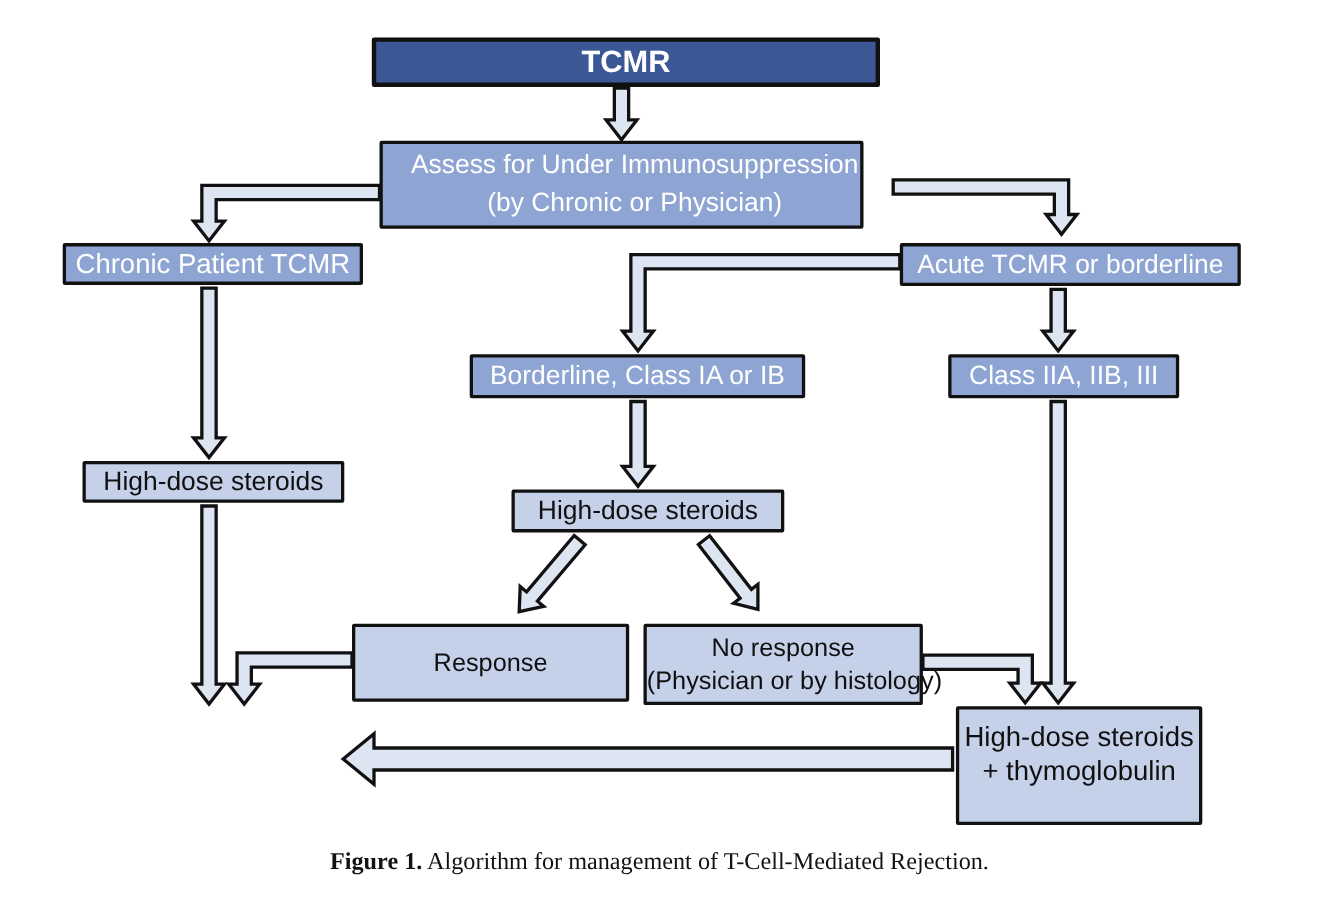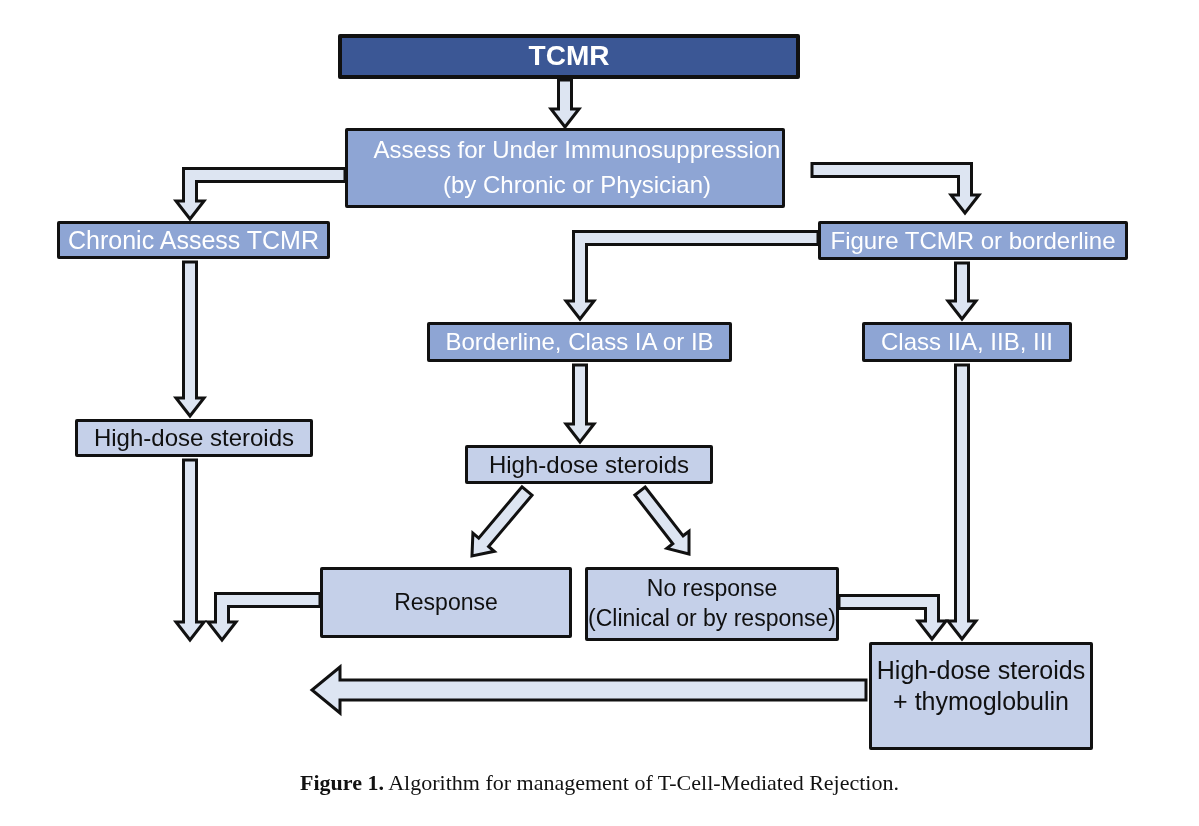--- a/index.html
+++ b/index.html
@@ -87,25 +87,25 @@
   <div class="node dark" style="left:338px;top:34px;width:462px;height:45px;">
     <span>TCMR</span>
   </div>
 
   <div class="node mid" style="left:345px;top:128px;width:440px;height:80px;line-height:1.45;padding-left:24px;">
     <span>Assess for Under Immunosuppression</span>
     <span>(by Chronic or Physician)</span>
   </div>
 
   <div class="node mid" style="left:57px;top:221px;width:273px;height:38px;font-size:25px;">
-    <span>Chronic Assess TCMR</span>
+    <span>Chronic Patient TCMR</span>
   </div>
 
   <div class="node mid" style="left:818px;top:221px;width:310px;height:39px;">
-    <span>Figure TCMR or borderline</span>
+    <span>Acute TCMR or borderline</span>
   </div>
 
   <div class="node mid" style="left:427px;top:322px;width:305px;height:40px;">
     <span>Borderline, Class IA or IB</span>
   </div>
 
   <div class="node mid" style="left:862px;top:322px;width:210px;height:40px;">
     <span>Class IIA, IIB, III</span>
   </div>
 
@@ -116,21 +116,21 @@
   <div class="node light" style="left:465px;top:445px;width:248px;height:39px;">
     <span>High-dose steroids</span>
   </div>
 
   <div class="node light" style="left:320px;top:567px;width:252px;height:71px;font-size:23px;">
     <span>Response</span>
   </div>
 
   <div class="node light" style="left:585px;top:567px;width:254px;height:74px;font-size:23px;">
     <span>No response</span>
-    <span>(Clinical or by response)</span>
+    <span>(Physician or by histology)</span>
   </div>
 
 
   <div class="node light top-align" style="left:869px;top:642px;width:224px;height:108px;font-size:25px;">
     <span>High-dose steroids</span>
     <span>+ thymoglobulin</span>
   </div>
 
   <div id="caption">
     <span class="cap-label">Figure 1.</span><span> Algorithm for management of T-Cell-Mediated Rejection.</span>

